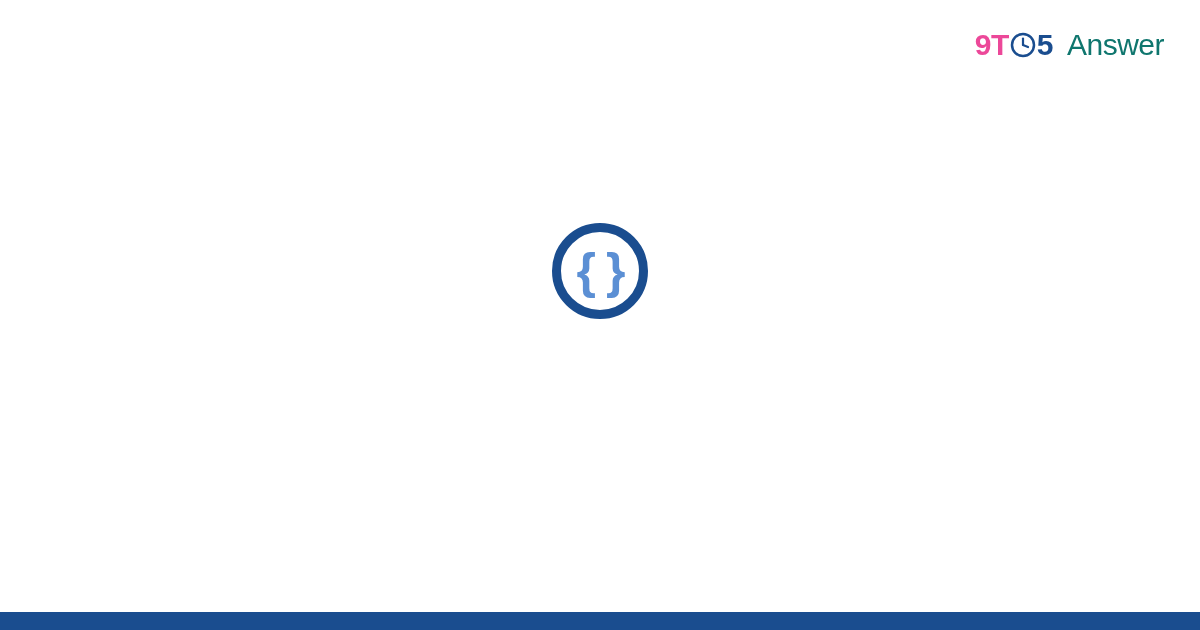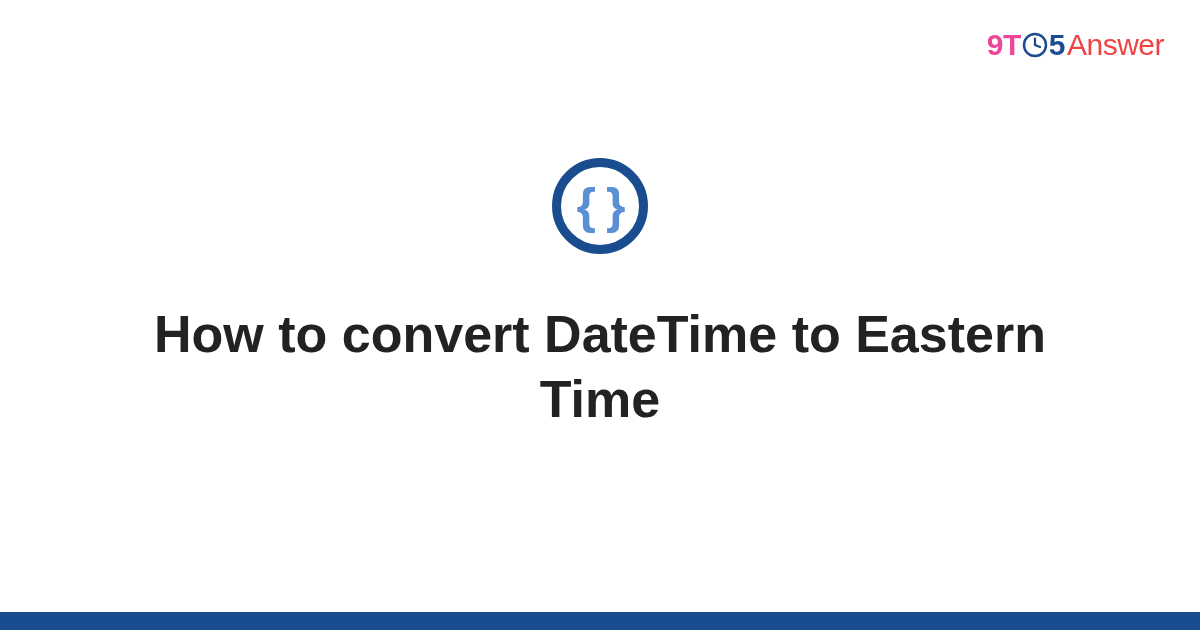--- a/index.html
+++ b/index.html
@@ -22,21 +22,21 @@
       align-items: center;
     }
     .logo .nine-t { color: #ec4899; font-weight: 700; }
     .logo .clock-o {
       display: inline-flex;
       align-items: center;
       justify-content: center;
       margin: 0 1px;
     }
     .logo .five { color: #1a4d8f; font-weight: 700; }
-    .logo .answer { color: #ef4444; font-weight: 500; margin-left: 2px; }
+    .logo .answer { color: #0f766e; font-weight: 500; margin-left: 14px; }
     .clock-svg { width: 26px; height: 26px; display: block; }
     .content {
       position: absolute;
       top: 0; left: 0; right: 0; bottom: 0;
       display: flex;
       flex-direction: column;
       align-items: center;
       justify-content: center;
       padding-bottom: 40px;
     }
@@ -88,16 +88,15 @@
     </svg>
   </span>
   <span class="five">5</span>
   <span class="answer">Answer</span>
 </div>
 
 <div class="content">
   <div class="icon-circle">
     <span class="braces">{ }</span>
   </div>
-  <h1 class="title">How to convert DateTime to Eastern Time</h1>
 </div>
 
 <div class="bottom-bar"></div>
 
 </body></html>

